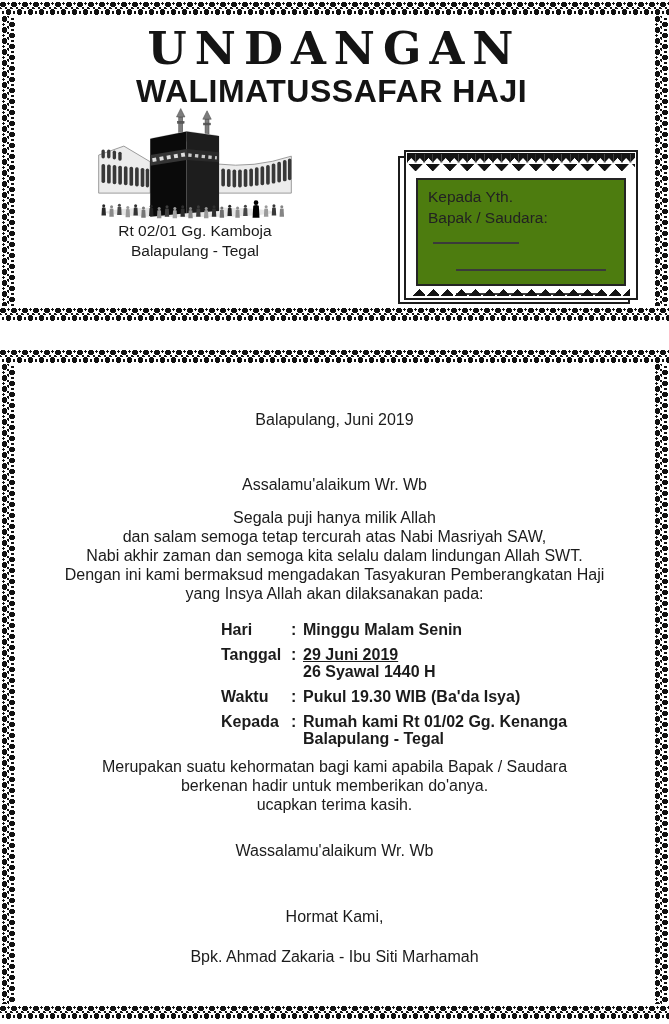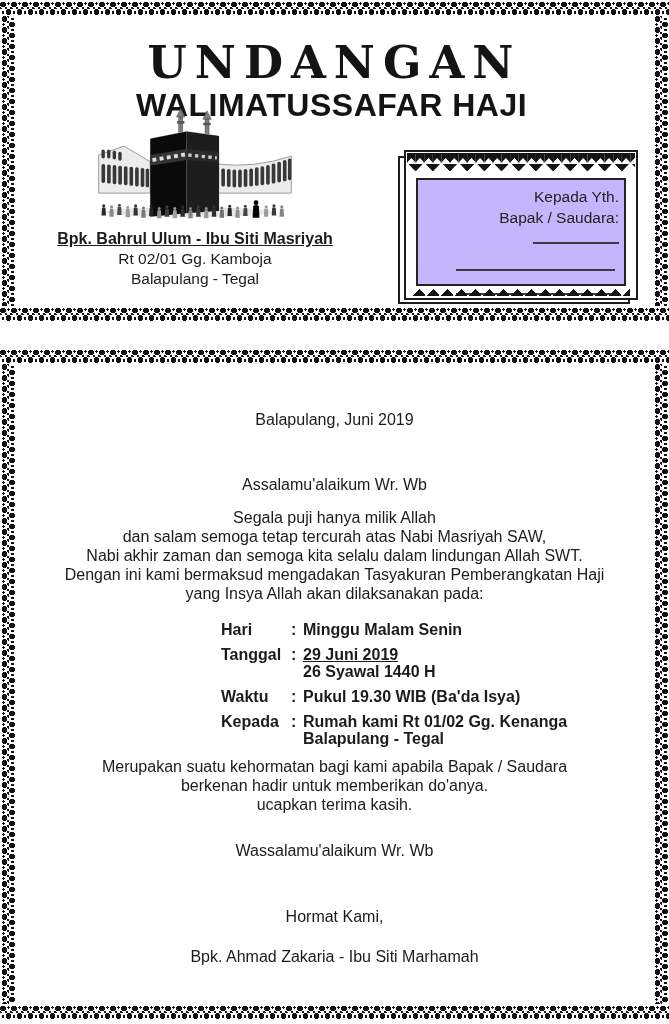--- a/index.html
+++ b/index.html
@@ -37,21 +37,21 @@
       radial-gradient(circle 1.2px at 12.5px 3px,  #121212 99%, transparent 100%),
       radial-gradient(circle 1.2px at 8.2px 5.8px, #121212 99%, transparent 100%),
       radial-gradient(circle 1.2px at 8.2px 0.4px, #121212 99%, transparent 100%),
       radial-gradient(circle 1.2px at 8.2px 11px,  #121212 99%, transparent 100%);
     background-size:16px 11px; background-repeat:repeat;
   }
   .band.t { top:0; } .band.b { bottom:0; } .band.l { left:0; } .band.r { right:0; }
 
   
   .title {
-    margin:40px 0 0 0; text-align:center;
+    margin:26px 0 0 0; text-align:center;
     font-family:"DejaVu Serif", serif; font-weight:700;
     font-size:45px; letter-spacing:8px; line-height:1; color:#141414;
   }
   .subtitle {
     margin:4px 6px 0 0; text-align:center;
     font-weight:700; font-size:32px; letter-spacing:0.5px; line-height:1.05; color:#141414;
   }
   .host-col { position:absolute; left:50px; top:108px; width:290px; text-align:center; }
   .kaaba-wrap { line-height:0; }
   .host-name { font-size:16px; font-weight:700; text-decoration:underline; margin-top:10px; }
@@ -78,22 +78,22 @@
     background-image:conic-gradient(from -45deg at 50% 100%, #141414 90deg, transparent 90deg);
     background-size:17.2px 7px; background-repeat:repeat-x;
   }
   .lace-bottom {
     position:absolute; bottom:2px; left:6px; right:6px; height:7px;
     background-image:conic-gradient(from 135deg at 50% 0%, #141414 90deg, transparent 90deg);
     background-size:14px 7px; background-repeat:repeat-x;
   }
   .kepada-inner {
     position:absolute; left:10px; right:10px; top:26px; bottom:12px;
-    border:2px solid #242424; background:#c4b5fd; padding:7px 5px 0 10px;
-    font-size:15.5px; line-height:1.35; color:#222;text-align:right;
+    border:2px solid #242424; background:#4d7c0f; padding:7px 14px 0 10px;
+    font-size:15.5px; line-height:1.35; color:#222;
   }
   .write-line { display:inline-block; width:86px; border-bottom:2px solid #3a3a3a; height:12px; margin-left:5px; }
   .blank-line { border-bottom:2px solid #3a3a3a; margin:18px 4px 0 28px; height:1px; }
   .blank-line.second { margin-top:21px; }
 
   
   .ctr { text-align:center; font-size:16px; line-height:19px; }
   .dateline  { padding-top:62px; }
   .greeting  { margin-top:46px; }
   .opening   { margin-top:14px; }
@@ -201,21 +201,20 @@
           <use href="#person" transform="translate(237,189)" fill="#242424"></use>
           <use href="#person" transform="translate(251,192)" fill="#8d8d8d"></use>
           <use href="#person" transform="translate(265,189)" fill="#454545"></use>
           <use href="#person" transform="translate(302,190)" fill="#9b9b9b"></use>
           <use href="#person" transform="translate(316,188)" fill="#393939"></use>
           <use href="#person" transform="translate(330,190)" fill="#858585"></use>
           <use href="#person" transform="translate(284,190) scale(1.55)" fill="#000000"></use>
         </g>
       </svg>
     </div>
-    <div class="host-name">Bpk. Bahrul Ulum - Ibu Siti Masriyah</div>
     <div class="host-addr">Rt 02/01 Gg. Kamboja</div>
     <div class="host-addr">Balapulang - Tegal</div>
   </div>
 
   <div class="kepada">
     <div class="shadowbox"></div>
     <div class="mainbox">
       <div class="lace-zigzag"></div>
       <div class="lace-drops"></div>
       <div class="kepada-inner">

